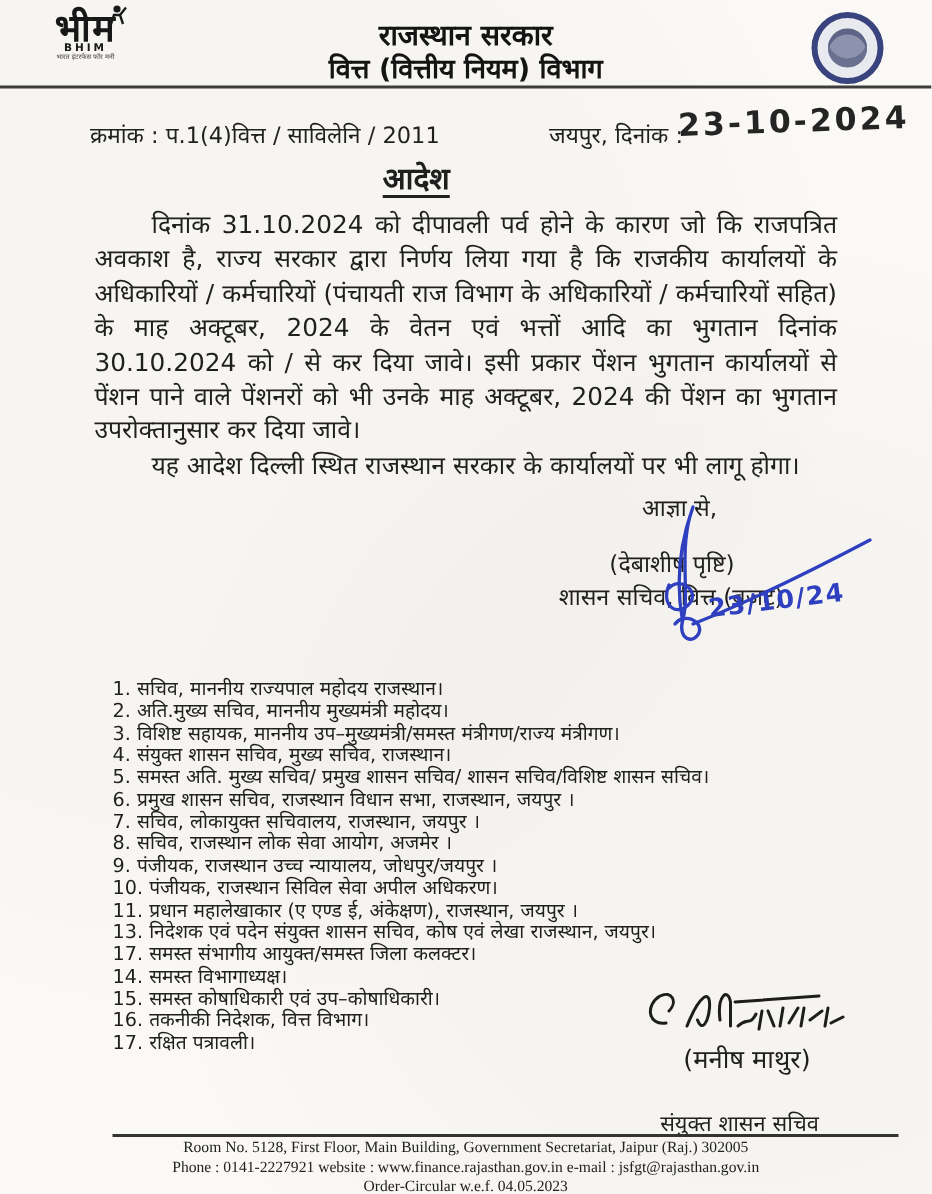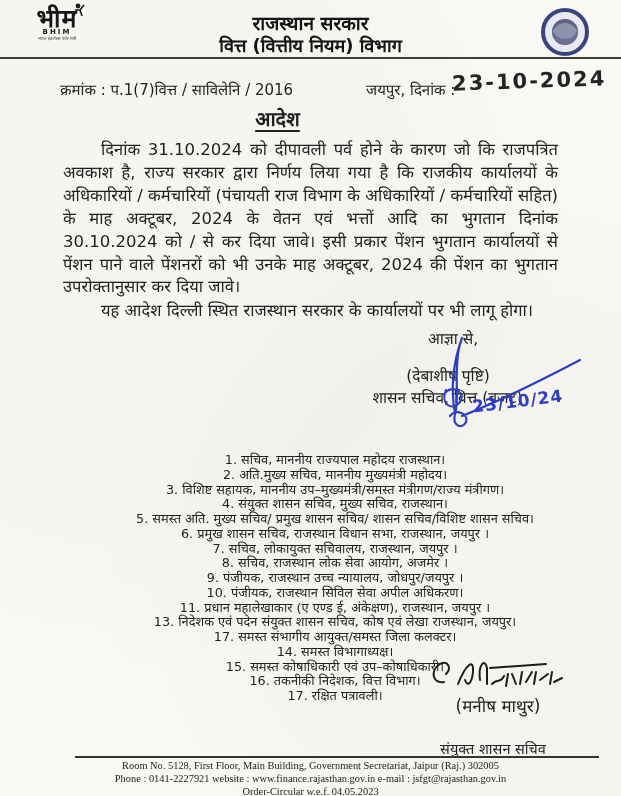--- a/index.html
+++ b/index.html
@@ -36,21 +36,21 @@
   .bodytext p{margin:1px;text-indent:38px;}
   
   .ajna{left:428px;top:327px;font-size:15.5px;}
   .sname1{left:368px;top:364px;width:160px;text-align:center;font-size:15.5px;}
   .sdesig1{left:345px;top:386px;width:205px;text-align:center;font-size:15.5px;}
   .bluesig{left:432px;top:334px;width:150px;height:96px;pointer-events:none;}
   .bluedate{left:472px;top:391px;font-size:17px;font-weight:bold;color:#2e3fc0;
             transform:rotate(-7deg);letter-spacing:1px;}
   
   .distintro{left:75px;top:420px;width:501px;font-size:13px;line-height:17.5px;text-align:justify;}
-  .distlist{left:75px;top:453px;width:520px;font-size:12.8px;line-height:14.75px;text-align:center;}
+  .distlist{left:75px;top:453px;width:520px;font-size:12.8px;line-height:14.75px;}
   .distlist div{white-space:nowrap;}
   
   .blacksig{left:428px;top:654px;width:142px;height:44px;}
   .sname2{left:423px;top:694px;width:150px;text-align:center;font-size:17px;}
   .sdesig2{left:403px;top:710px;width:180px;text-align:center;font-size:14.5px;margin-top:28px;}
   
   .footrule{left:75px;top:756px;width:524px;height:2px;background:#333;}
   .footer{left:0;top:760px;width:621px;text-align:center;
           font-family:"Liberation Serif",serif;font-size:10.4px;line-height:12.8px;color:#222;}
 </style>
@@ -71,21 +71,21 @@
 
   <div class="abs htitle htitle1">राजस्थान सरकार</div>
   <div class="abs htitle htitle2">वित्त (वित्तीय नियम) विभाग</div>
 
   <div class="abs emblem">
     <div class="inner"></div>
   </div>
 
   <div class="abs toprule"></div>
 
-  <div class="abs refnum">क्रमांक : प.1(7)वित्त / साविलेनि / 2016</div>
+  <div class="abs refnum">क्रमांक : प.1(4)वित्त / साविलेनि / 2011</div>
   <div class="abs placedate">जयपुर, दिनांक :</div>
   <div class="abs hwdate">23-10-2024</div>
 
   <div class="abs order-title">
     <span>आदेश</span>
   </div>
 
   <div class="abs bodytext">
     <p>दिनांक 31.10.2024 को दीपावली पर्व होने के कारण जो कि राजपत्रित अवकाश है, राज्य सरकार द्वारा निर्णय लिया गया है कि राजकीय कार्यालयों के अधिकारियों / कर्मचारियों (पंचायती राज विभाग के अधिकारियों / कर्मचारियों सहित) के माह अक्टूबर, 2024 के वेतन एवं भत्तों आदि का भुगतान दिनांक 30.10.2024 को / से कर दिया जावे। इसी प्रकार पेंशन भुगतान कार्यालयों से पेंशन पाने वाले पेंशनरों को भी उनके माह अक्टूबर, 2024 की पेंशन का भुगतान उपरोक्तानुसार कर दिया जावे।</p>
     <p>यह आदेश दिल्ली स्थित राजस्थान सरकार के कार्यालयों पर भी लागू होगा।</p>

